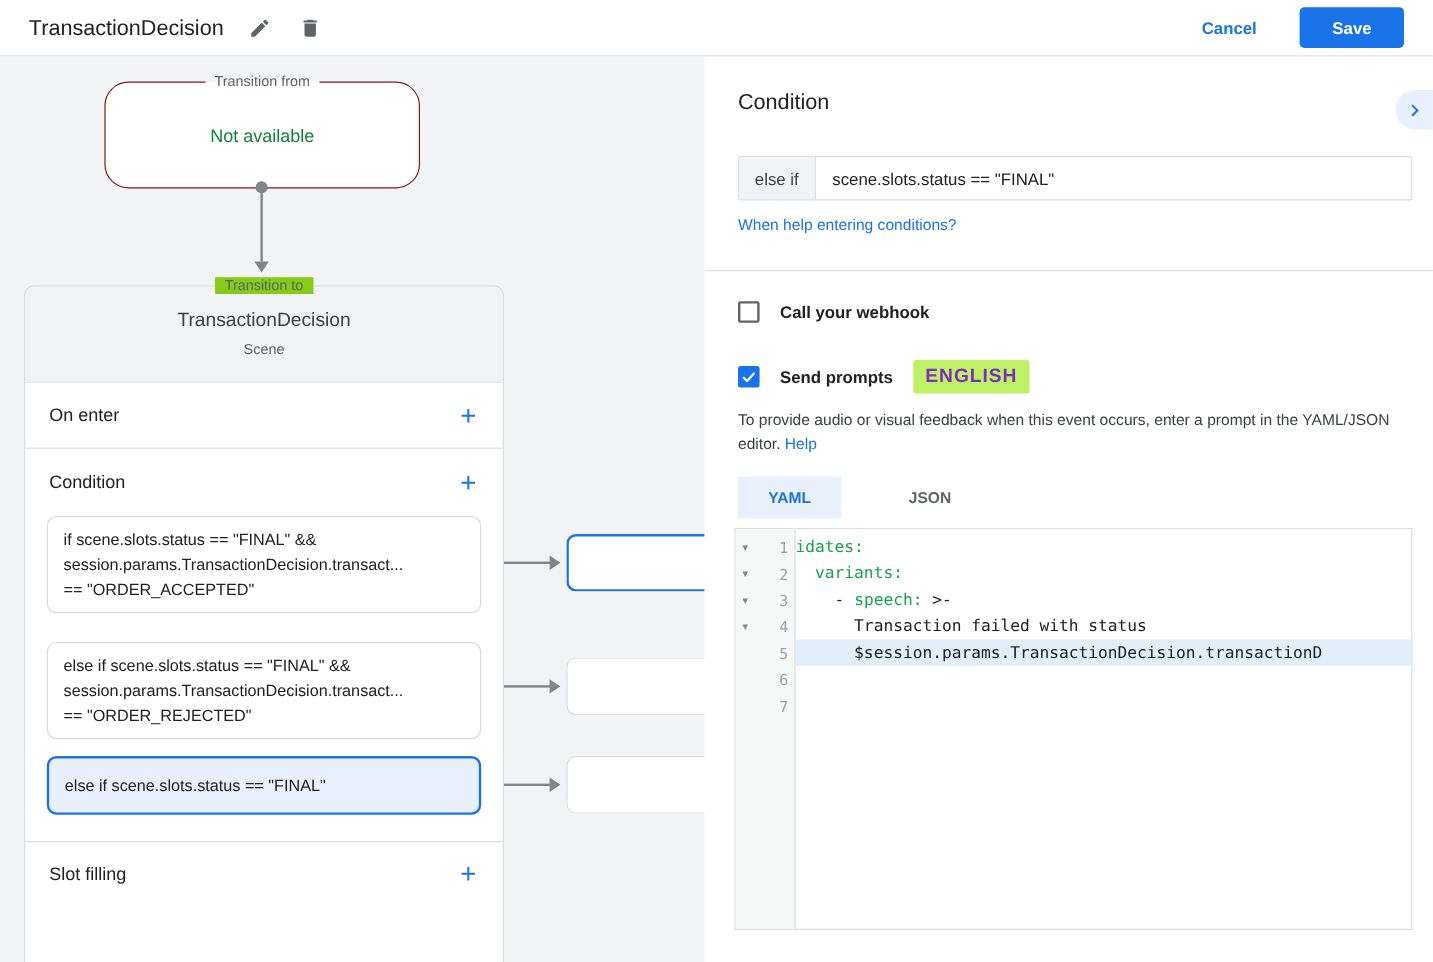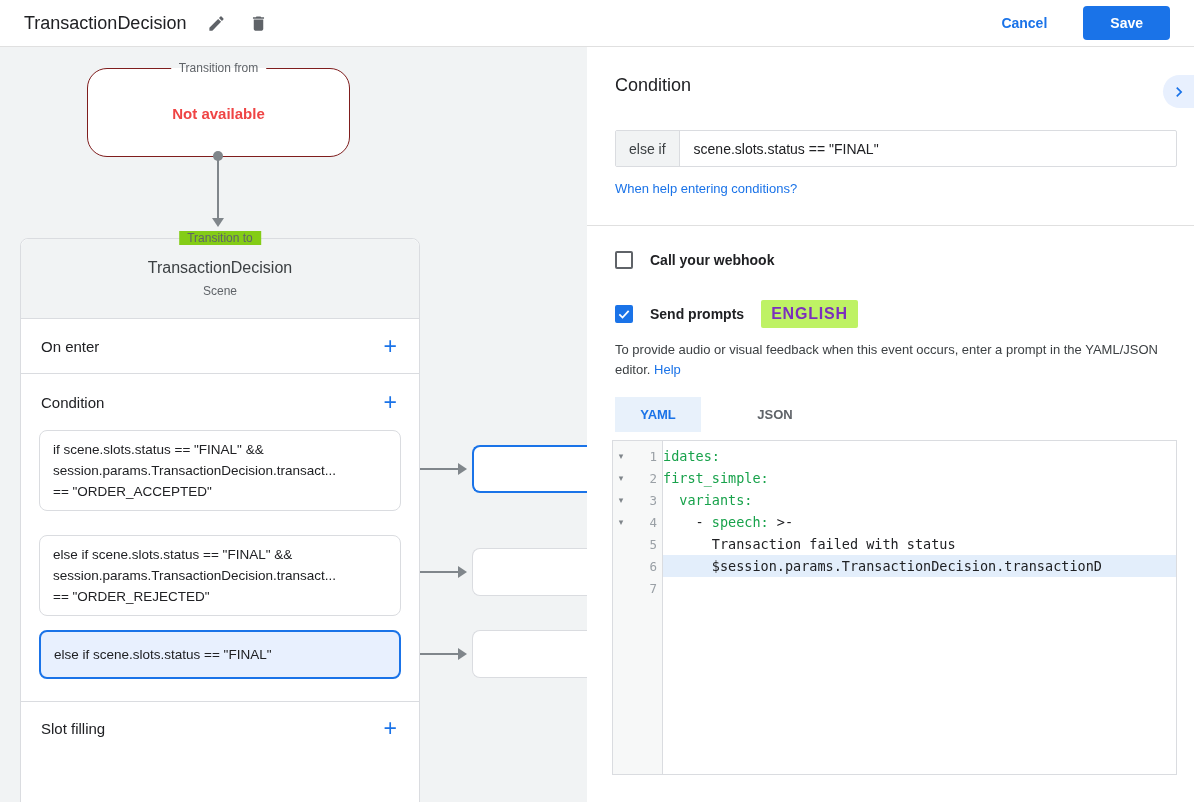--- a/index.html
+++ b/index.html
@@ -19,21 +19,21 @@
 
   
   .diagram { position:absolute; left:0; top:47px; width:1194px; height:755px; background:#f1f3f4; overflow:hidden; }
 
   .tfrom-box { position:absolute; left:87px; top:21px; width:263px; height:89px; background:#fff;
     border:1px solid #7f1d1d; border-radius:20px; }
   .legend { position:absolute; top:-8px; left:50%; transform:translateX(-50%); font-size:12px; color:#5f6368;
     padding:0 8px; white-space:nowrap; }
   .legend.split { background:linear-gradient(to bottom, #f1f3f4 50%, #ffffff 50%); }
   .legend.flat { background:#84cc16; }
-  .tfrom-value { position:absolute; left:0; right:0; top:36px; text-align:center; font-size:15px; color:#ef4444;font-weight:bold; }
+  .tfrom-value { position:absolute; left:0; right:0; top:36px; text-align:center; font-size:15px; color:#15803d; }
 
   .dot { position:absolute; width:10px; height:10px; border-radius:50%; background:#80868b; }
   .vline { position:absolute; width:2px; background:#80868b; }
   .hline { position:absolute; height:2px; background:#80868b; }
   .arrow-down { position:absolute; width:0; height:0; border-left:6px solid transparent;
     border-right:6px solid transparent; border-top:9px solid #80868b; }
   .arrow-right { position:absolute; width:0; height:0; border-top:6px solid transparent;
     border-bottom:6px solid transparent; border-left:9px solid #80868b; }
 
   .tto-card { position:absolute; left:20px; top:191px; width:400px; height:640px; background:#fff;
@@ -270,21 +270,20 @@
           <span class="fold"></span>
           <span class="lnum">6</span>
         </div>
         <div class="gutter-row">
           <span class="fold"></span>
           <span class="lnum">7</span>
         </div>
       </div>
     <div class="code">
         <div class="code-line"><span class="key">idates:</span></div>
-        <div class="code-line"><span class="key">first_simple:</span></div>
         <div class="code-line"><span class="key">  variants:</span></div>
         <div class="code-line"><span class="plain">    - </span><span class="key">speech:</span><span class="plain"> &gt;-</span></div>
         <div class="code-line"><span class="plain">      Transaction failed with status</span></div>
         <div class="code-line hl"><span class="plain">      $session.params.TransactionDecision.transactionD</span></div>
         <div class="code-line"></div>
       </div>
   </div>
 </div>
 
 </body></html>

